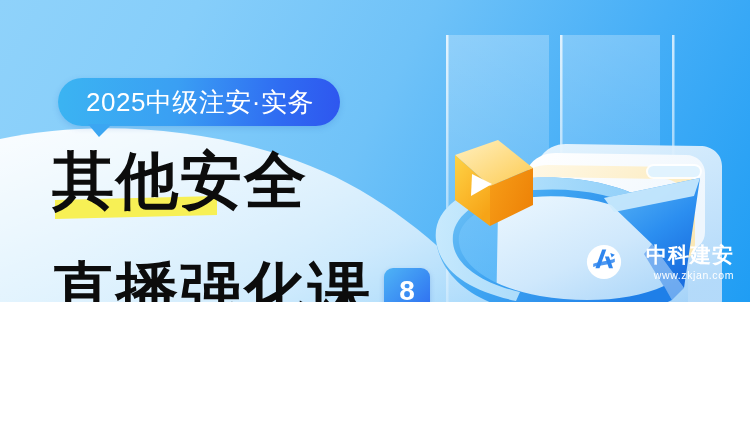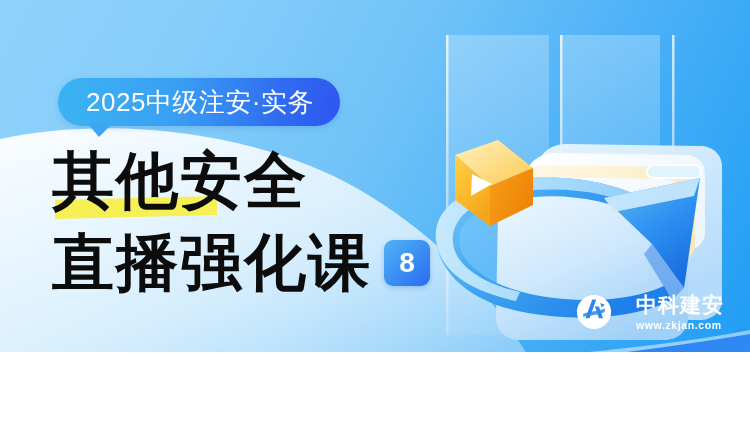--- a/index.html
+++ b/index.html
@@ -1,22 +1,23 @@
 <!DOCTYPE html>
 <html><head>
 <meta charset="utf-8">
 <style>
   html,body{margin:0;padding:0;background:#ffffff;}
   *{box-sizing:border-box;}
   .banner{
     position:relative;
-    width:750px;height:352px;
+    width:750px;height:302px;
     overflow:hidden;
     font-family:"Liberation Sans","DejaVu Sans",sans-serif;
     background:linear-gradient(118deg,#8FD2FA 0%,#86CEFA 22%,#6FC2F8 48%,#45AEF7 74%,#1F9DF4 100%);
+    text-align:right;
   }
 
   
   .bg-layer{position:absolute;inset:0;}
   .bg-svg{position:absolute;inset:0;width:750px;height:422px;display:block;}
 
   
   .pill-wrap{position:absolute;left:58px;top:78px;}
   .pill{
     position:relative;
@@ -66,58 +67,58 @@
   .line-text{
     position:relative;z-index:1;
     font-family:"DejaVu Serif","Liberation Serif",serif;
     font-weight:700;
     font-size:62px;
     line-height:1;
     color:#0C0C0C;
     letter-spacing:2px;
     white-space:nowrap;
   }
-  .line2{margin-top:4px;}
+  .line2{margin-top:32px;}
   .num-badge{
     position:relative;z-index:2;
     margin-left:12px;
     width:46px;height:46px;
     border-radius:9px;
     background:linear-gradient(135deg,#4FB4F6 0%,#3A8CF3 55%,#2E6AF0 100%);
     color:#fff;
     display:flex;align-items:center;justify-content:center;
     font-family:"Liberation Sans","DejaVu Sans",sans-serif;
     font-size:28px;font-weight:700;
     box-shadow:0 2px 5px rgba(30,90,200,.25);
   }
 
   
   .logo{
     position:absolute;
-    right:26px;bottom:22px;
+    right:16px;bottom:22px;
     display:flex;align-items:center;gap:24px;
   }
   .logo-mark{
     width:36px;height:36px;flex:0 0 36px;
   }
   .logo-txt{display:flex;flex-direction:column;line-height:1;}
   .logo-cn{
     color:#ffffff;
     font-size:21px;
     font-weight:700;
     letter-spacing:1px;
     white-space:nowrap;
   }
   .logo-url{
     color:#ffffff;
     font-size:10.5px;
     letter-spacing:.6px;
     margin-top:5px;
     white-space:nowrap;
-    font-weight:700;
+    font-weight:400;
   }
 </style>
 </head>
 <body>
 
 <div class="banner">
 
   <div class="bg-layer">
     <svg class="bg-svg" viewBox="0 0 750 422" xmlns="http://www.w3.org/2000/svg">
       <defs>

